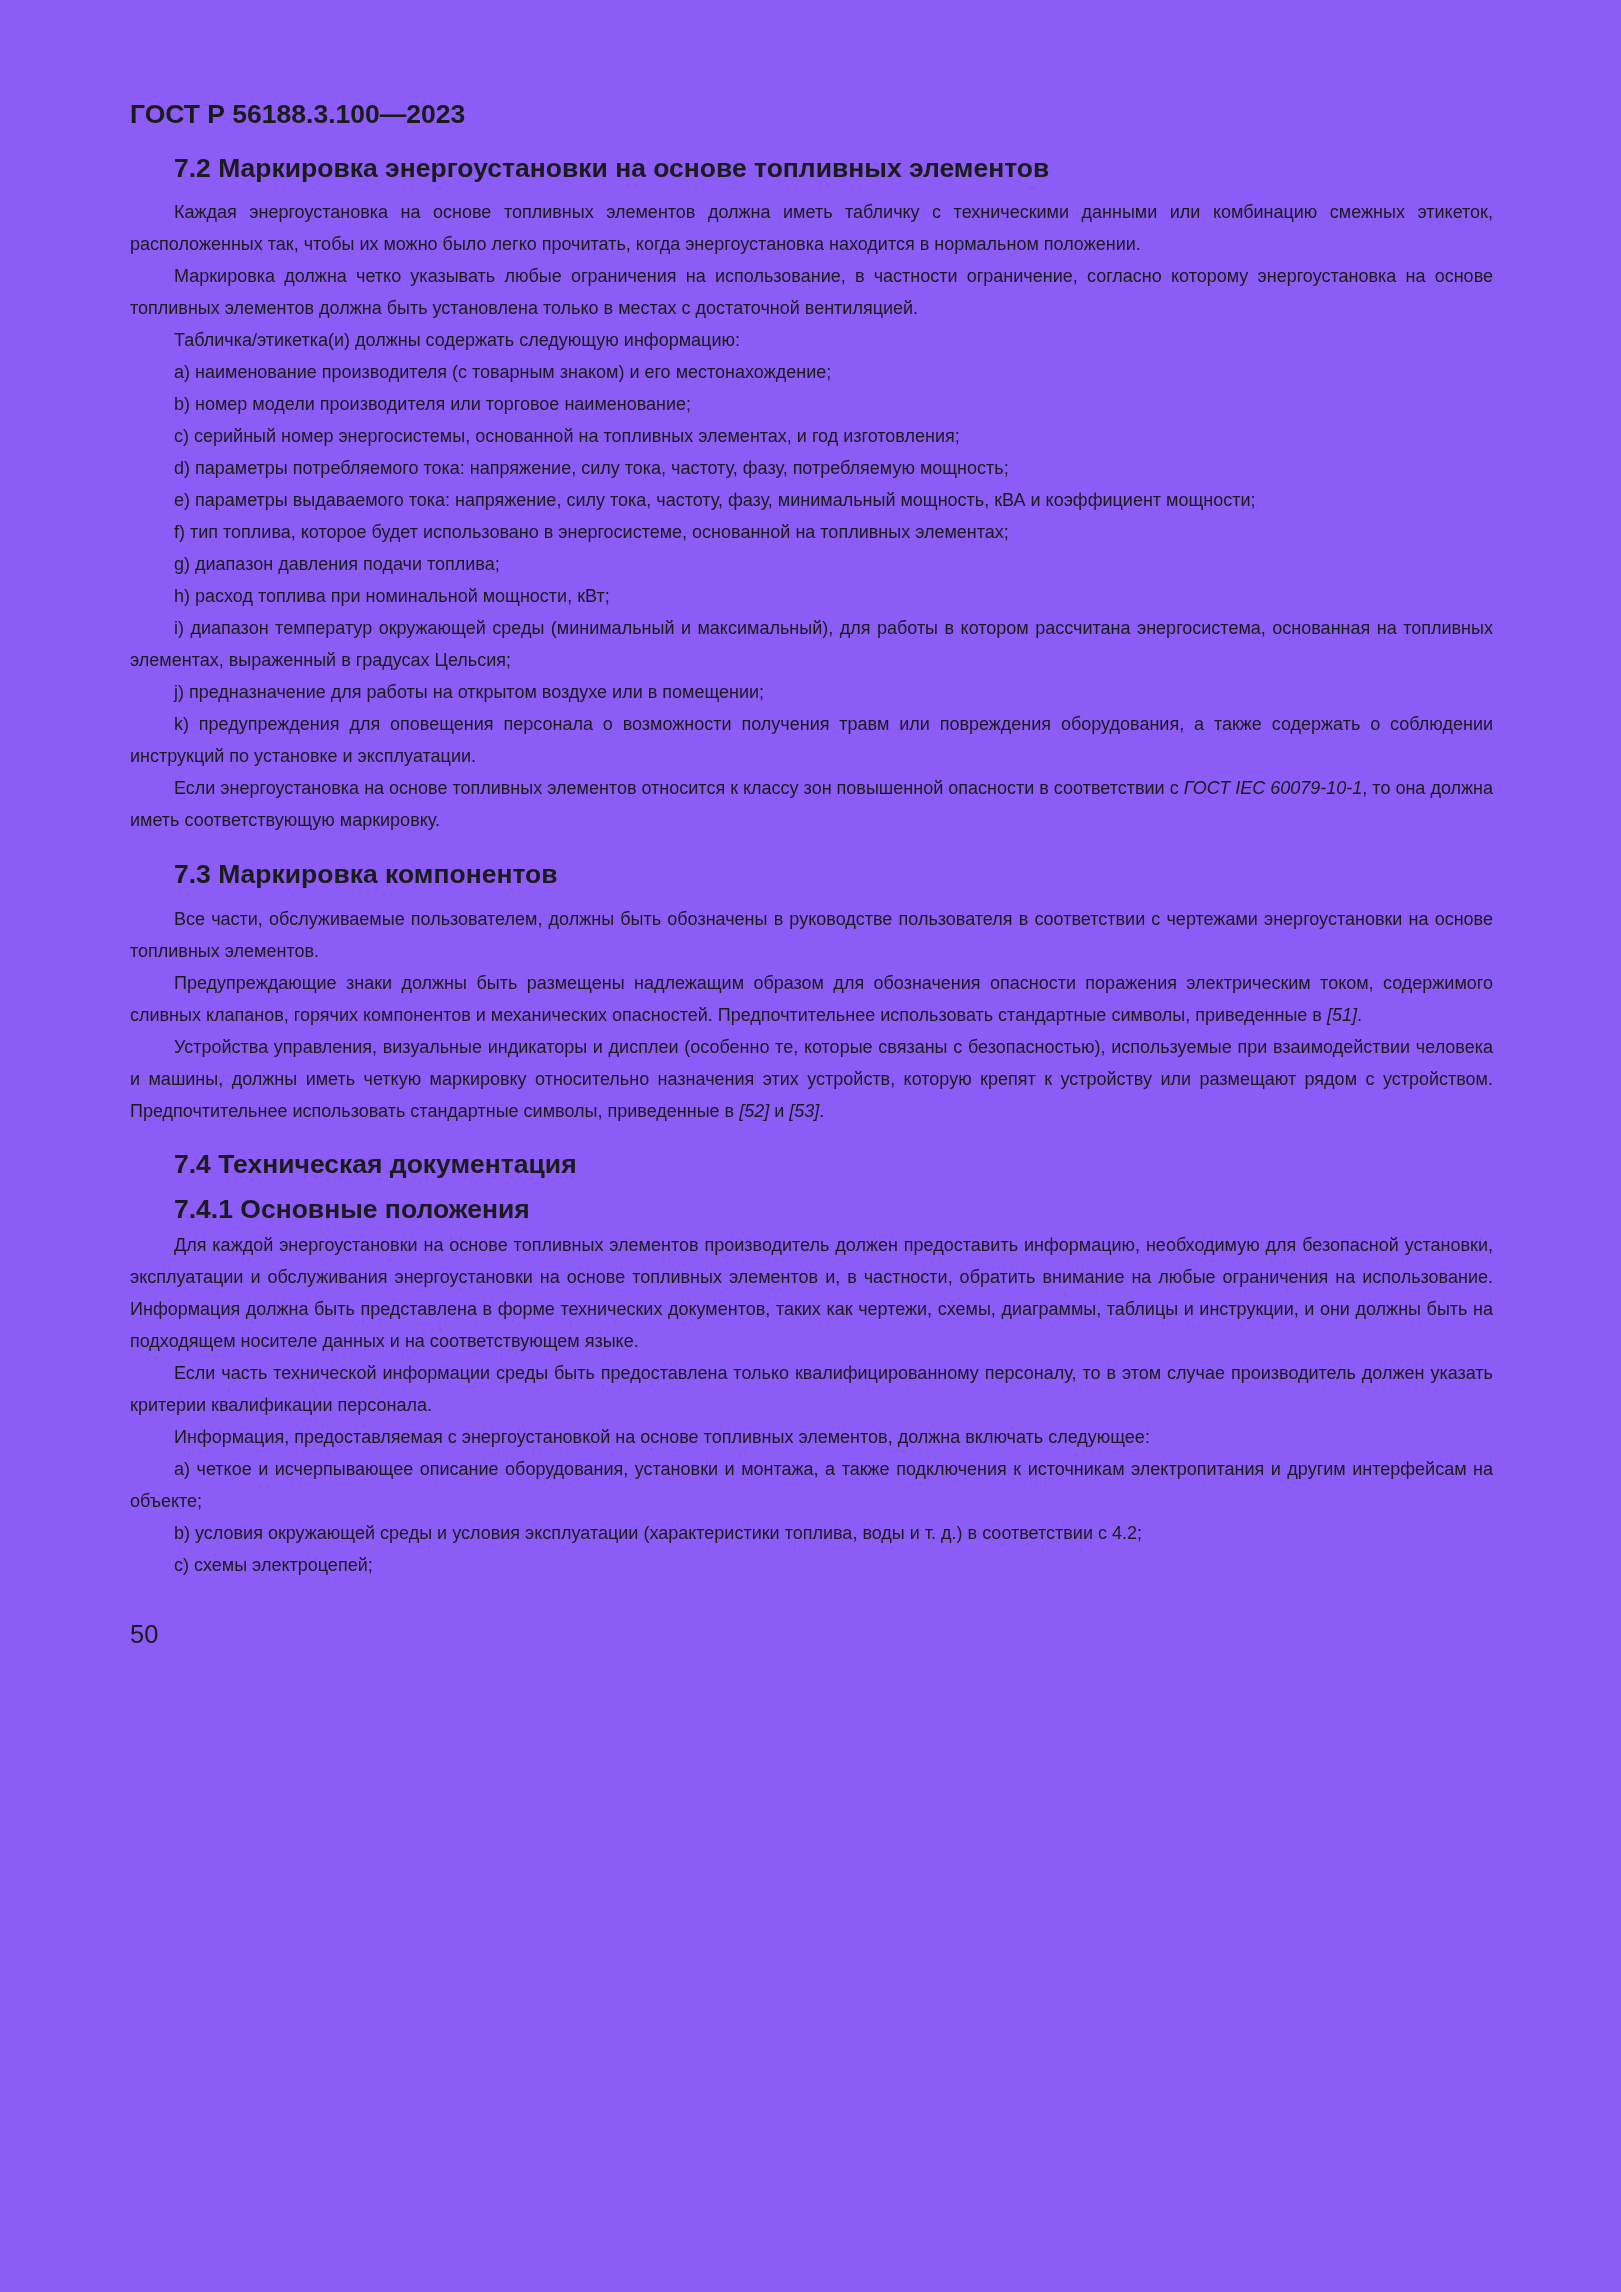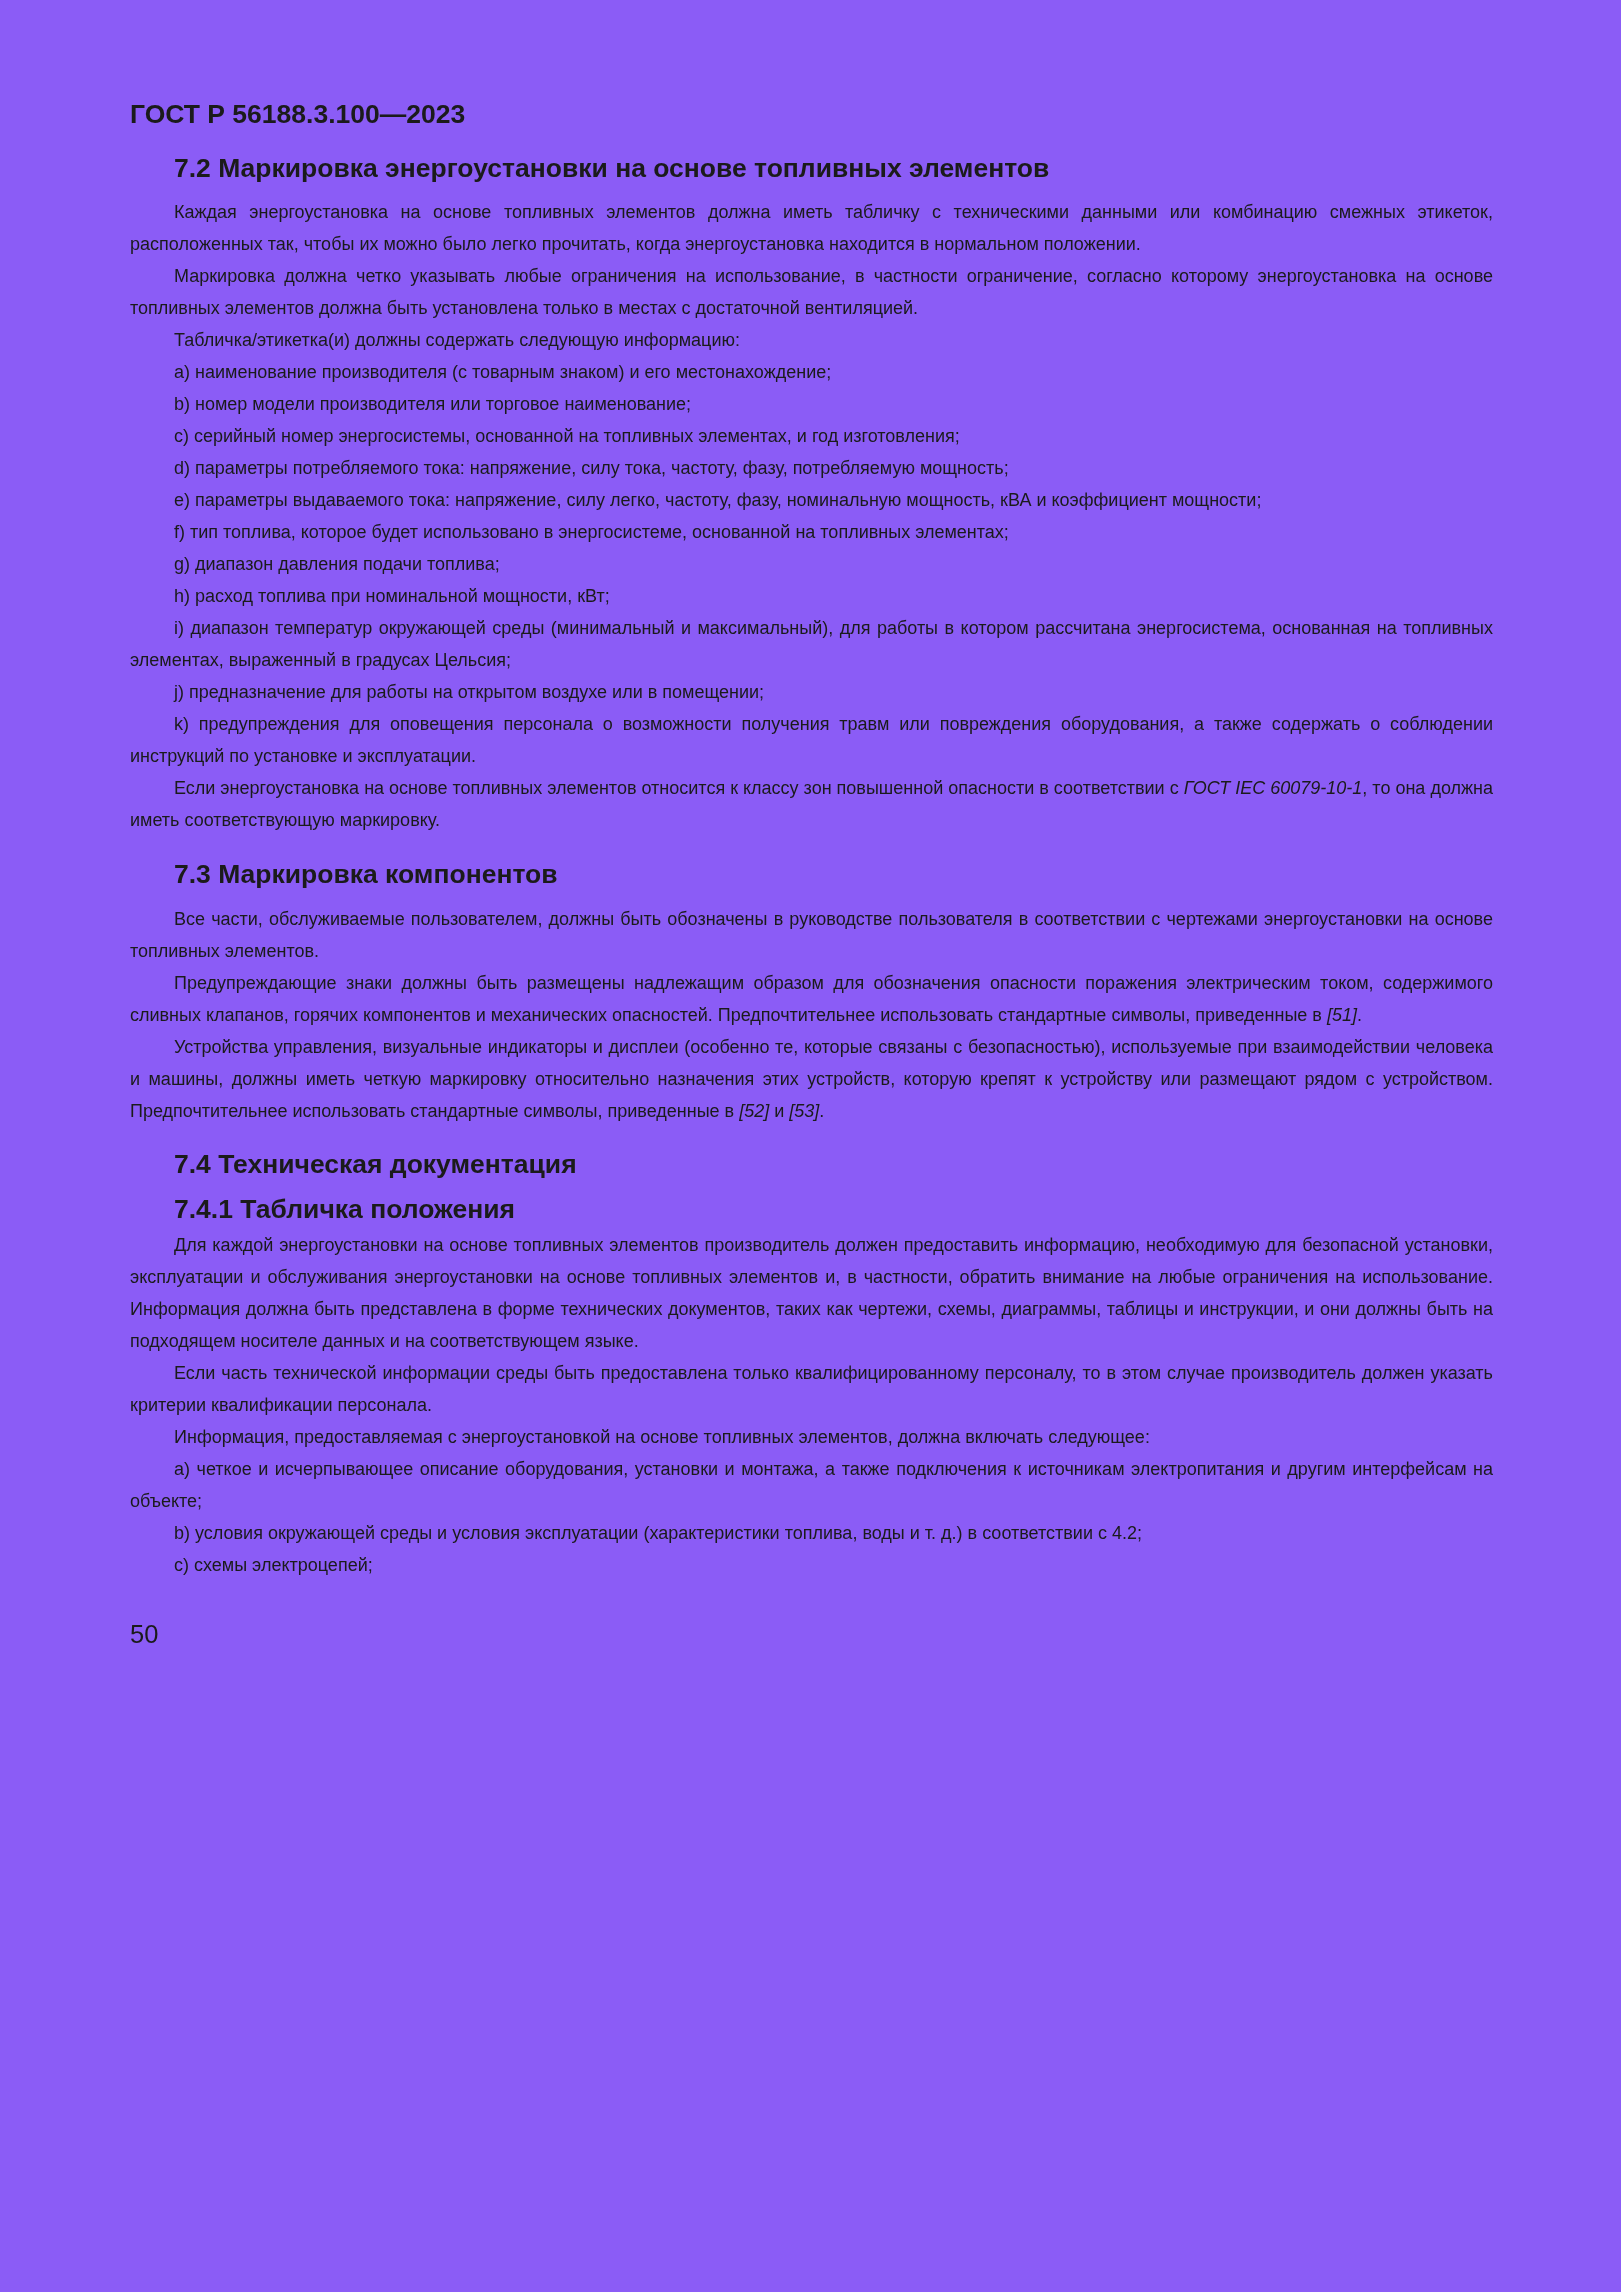--- a/index.html
+++ b/index.html
@@ -52,34 +52,34 @@
 
   <div class="content">
       <h2><span>7.2 Маркировка энергоустановки на основе топливных элементов</span></h2>
       <p><span>Каждая энергоустановка на основе топливных элементов должна иметь табличку с техническими данными или комбинацию смежных этикеток, расположенных так, чтобы их можно было легко прочитать, когда энергоустановка находится в нормальном положении.</span></p>
       <p><span>Маркировка должна четко указывать любые ограничения на использование, в частности ограничение, согласно которому энергоустановка на основе топливных элементов должна быть установлена только в местах с достаточной вентиляцией.</span></p>
       <p><span>Табличка/этикетка(и) должны содержать следующую информацию:</span></p>
       <p><span>a) наименование производителя (с товарным знаком) и его местонахождение;</span></p>
       <p><span>b) номер модели производителя или торговое наименование;</span></p>
       <p><span>c) серийный номер энергосистемы, основанной на топливных элементах, и год изготовления;</span></p>
       <p><span>d) параметры потребляемого тока: напряжение, силу тока, частоту, фазу, потребляемую мощность;</span></p>
-      <p><span>e) параметры выдаваемого тока: напряжение, силу легко, частоту, фазу, номинальную мощность, кВА и коэффициент мощности;</span></p>
+      <p><span>e) параметры выдаваемого тока: напряжение, силу тока, частоту, фазу, минимальный мощность, кВА и коэффициент мощности;</span></p>
       <p><span>f) тип топлива, которое будет использовано в энергосистеме, основанной на топливных элементах;</span></p>
       <p><span>g) диапазон давления подачи топлива;</span></p>
       <p><span>h) расход топлива при номинальной мощности, кВт;</span></p>
       <p><span>i) диапазон температур окружающей среды (минимальный и максимальный), для работы в котором рассчитана энергосистема, основанная на топливных элементах, выраженный в градусах Цельсия;</span></p>
       <p><span>j) предназначение для работы на открытом воздухе или в помещении;</span></p>
       <p><span>k) предупреждения для оповещения персонала о возможности получения травм или повреждения оборудования, а также содержать о соблюдении инструкций по установке и эксплуатации.</span></p>
       <p><span>Если энергоустановка на основе топливных элементов относится к классу зон повышенной опасности в соответствии с </span><span class="italic">ГОСТ IEC 60079-10-1</span><span>, то она должна иметь соответствующую маркировку.</span></p>
       <h2><span>7.3 Маркировка компонентов</span></h2>
       <p><span>Все части, обслуживаемые пользователем, должны быть обозначены в руководстве пользователя в соответствии с чертежами энергоустановки на основе топливных элементов.</span></p>
       <p><span>Предупреждающие знаки должны быть размещены надлежащим образом для обозначения опасности поражения электрическим током, содержимого сливных клапанов, горячих компонентов и механических опасностей. Предпочтительнее использовать стандартные символы, приведенные в </span><span class="italic">[51]</span><span>.</span></p>
       <p><span>Устройства управления, визуальные индикаторы и дисплеи (особенно те, которые связаны с безопасностью), используемые при взаимодействии человека и машины, должны иметь четкую маркировку относительно назначения этих устройств, которую крепят к устройству или размещают рядом с устройством. Предпочтительнее использовать стандартные символы, приведенные в </span><span class="italic">[52]</span><span> и </span><span class="italic">[53]</span><span>.</span></p>
       <h2><span>7.4 Техническая документация</span></h2>
-      <h2 class="sub"><span>7.4.1 Табличка положения</span></h2>
+      <h2 class="sub"><span>7.4.1 Основные положения</span></h2>
       <p><span>Для каждой энергоустановки на основе топливных элементов производитель должен предоставить информацию, необходимую для безопасной установки, эксплуатации и обслуживания энергоустановки на основе топливных элементов и, в частности, обратить внимание на любые ограничения на использование. Информация должна быть представлена в форме технических документов, таких как чертежи, схемы, диаграммы, таблицы и инструкции, и они должны быть на подходящем носителе данных и на соответствующем языке.</span></p>
       <p><span>Если часть технической информации среды быть предоставлена только квалифицированному персоналу, то в этом случае производитель должен указать критерии квалификации персонала.</span></p>
       <p><span>Информация, предоставляемая с энергоустановкой на основе топливных элементов, должна включать следующее:</span></p>
       <p><span>a) четкое и исчерпывающее описание оборудования, установки и монтажа, а также подключения к источникам электропитания и другим интерфейсам на объекте;</span></p>
       <p><span>b) условия окружающей среды и условия эксплуатации (характеристики топлива, воды и т. д.) в соответствии с 4.2;</span></p>
       <p><span>c) схемы электроцепей;</span></p>
     </div>
 
   <div class="page-number">50</div>
 </div>

